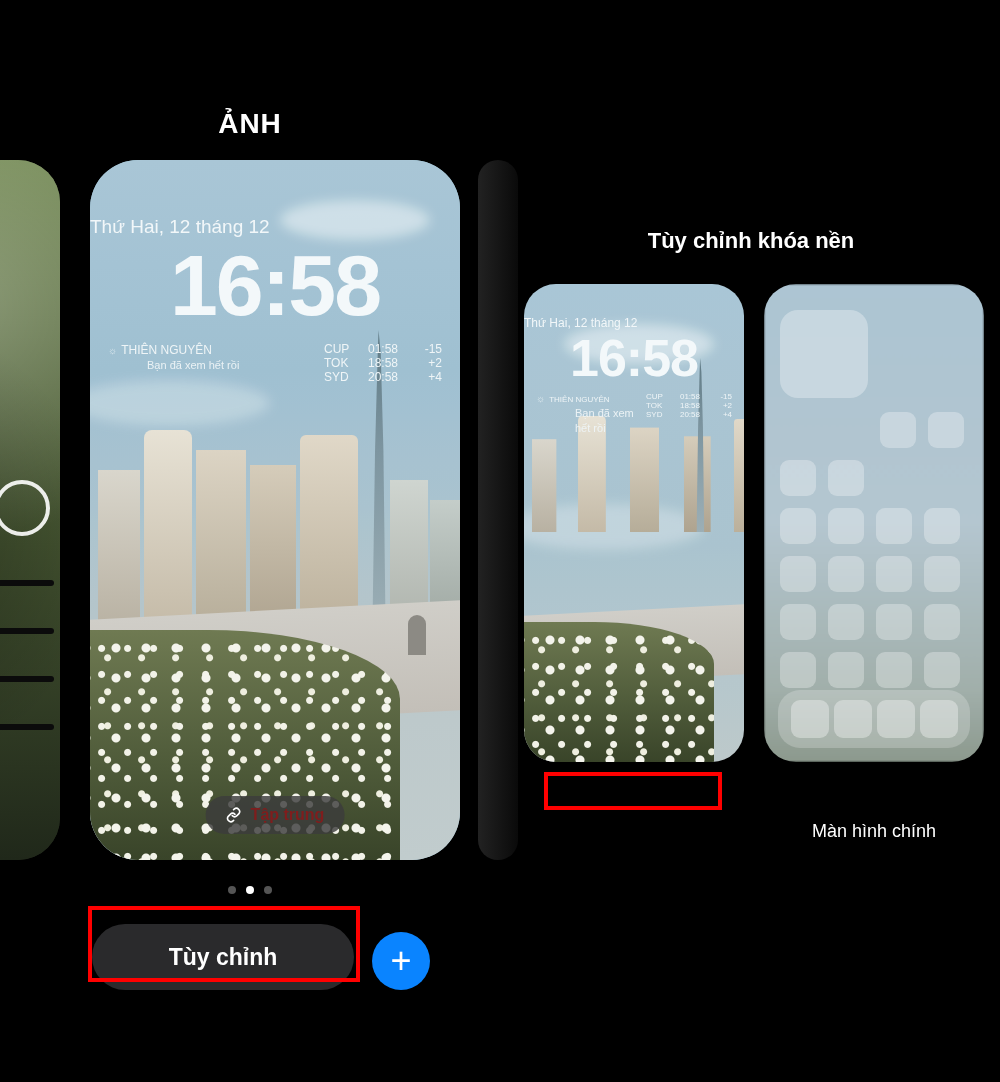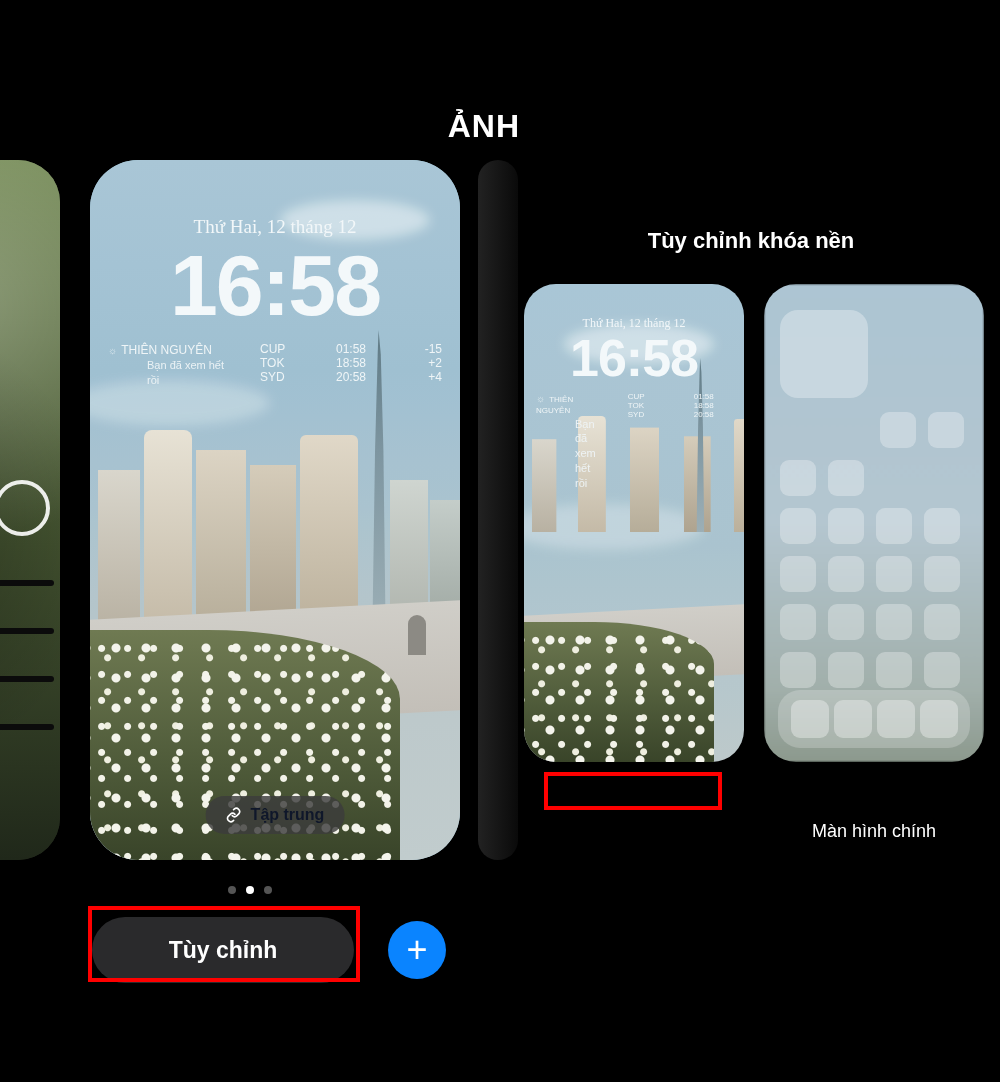--- a/index.html
+++ b/index.html
@@ -14,21 +14,21 @@
   }
 
   
   .left-panel {
     position: absolute;
     left: 0; top: 0;
     width: 500px; height: 1082px;
   }
   .left-title {
     position:absolute; top:108px; left:0; width:500px;
-    text-align:right; font-size:32px; font-weight:700; letter-spacing:1px;margin-left:20px;
+    text-align:center; font-size:28px; font-weight:700; letter-spacing:1px;
   }
 
   .prev-card {
     position:absolute;
     top:160px; left:-260px;
     width:320px; height:700px;
     border-radius:42px;
     background:linear-gradient(160deg,#5c6b48 0%,#3f4a31 40%,#1f2518 100%);
     overflow:hidden;
   }
@@ -94,55 +94,55 @@
   .flowers{
     position:absolute;left:-10px;right:60px;bottom:0;height:230px;
     background:
       radial-gradient(circle at 20% 60%,#f4f4ec 0 4px,transparent 5px) 0 0/30px 30px,
       radial-gradient(circle at 60% 40%,#f2f2e8 0 3px,transparent 4px) 6px 8px/26px 26px,
       radial-gradient(circle at 40% 70%,#eeeedf 0 3px,transparent 4px) 14px 4px/34px 34px,
       linear-gradient(180deg,#6f7a52,#4e5a39 60%,#394429);
     border-top-right-radius:60% 30%;
   }
 
-  .ls-date{position:absolute;top:56px;left:0;right:0;text-align:center;font-size:19px;font-weight:500;color:#f2f7f9;font-family:Liberation Serif, serif;}
+  .ls-date{position:absolute;top:56px;left:0;right:0;text-align:left;font-size:19px;font-weight:500;color:#f2f7f9;}
   .ls-time{position:absolute;top:76px;left:0;right:0;text-align:center;font-size:86px;font-weight:700;letter-spacing:-2px;color:#f3f8fa;}
   .ls-widgets{position:absolute;top:182px;left:18px;right:18px;display:flex;justify-content:space-between;font-size:12px;color:#eff5f7;}
   .w-left{line-height:1.35;}
   .w-left .sub{font-size:11px;opacity:.95;margin-left:39px;}
   .w-left .ico{font-size:10px;opacity:.8;margin-right:4px;}
   .w-right{font-variant-numeric:tabular-nums;}
   .w-right .row{display:flex;gap:10px;}
-  .w-right .row span{min-width:34px;text-align:right;margin-left:32px;}
+  .w-right .row span{min-width:34px;text-align:right;}
   .w-right .row span:first-child{min-width:30px;text-align:left;}
 
   .focus-pill{
     position:absolute;bottom:26px;left:50%;transform:translateX(-50%);
     padding:10px 20px;border-radius:999px;
     background:rgba(60,60,60,.82);
-    font-size:16px;font-weight:600;color:#0f172a;
+    font-size:16px;font-weight:600;color:#7f1d1d;
     display:flex;align-items:center;gap:9px;
   }
   .link-icon{width:16px;height:16px;}
   .link-icon svg{width:16px;height:16px;display:block;}
 
   .next-card{
     position:absolute;top:160px;left:478px;width:40px;height:700px;
     border-radius:42px;background:linear-gradient(90deg,#222,#0a0a0a);
   }
 
   .page-dots{
     position:absolute;top:880px;left:0;width:500px;text-align:center;
   }
   .page-dots span{display:inline-block;width:8px;height:8px;border-radius:50%;background:#555;margin:0 5px;}
   .page-dots span.active{background:#fff;}
 
   .customize-row{
     position:absolute;top:910px;left:92px;width:360px;height:80px;
-    display:flex;align-items:center;gap:34px;
+    display:flex;align-items:flex-end;gap:18px;
   }
   .customize-btn{
     flex:0 0 262px;height:66px;border-radius:34px;
     background:#2a2a2c;color:#fff;border:none;
     font-size:23px;font-weight:600;cursor:pointer;
   }
   .hilite-customize{
     position:absolute;top:906px;left:88px;width:272px;height:76px;
     border:4px solid #ff0000;pointer-events:none;z-index:5;
   }

